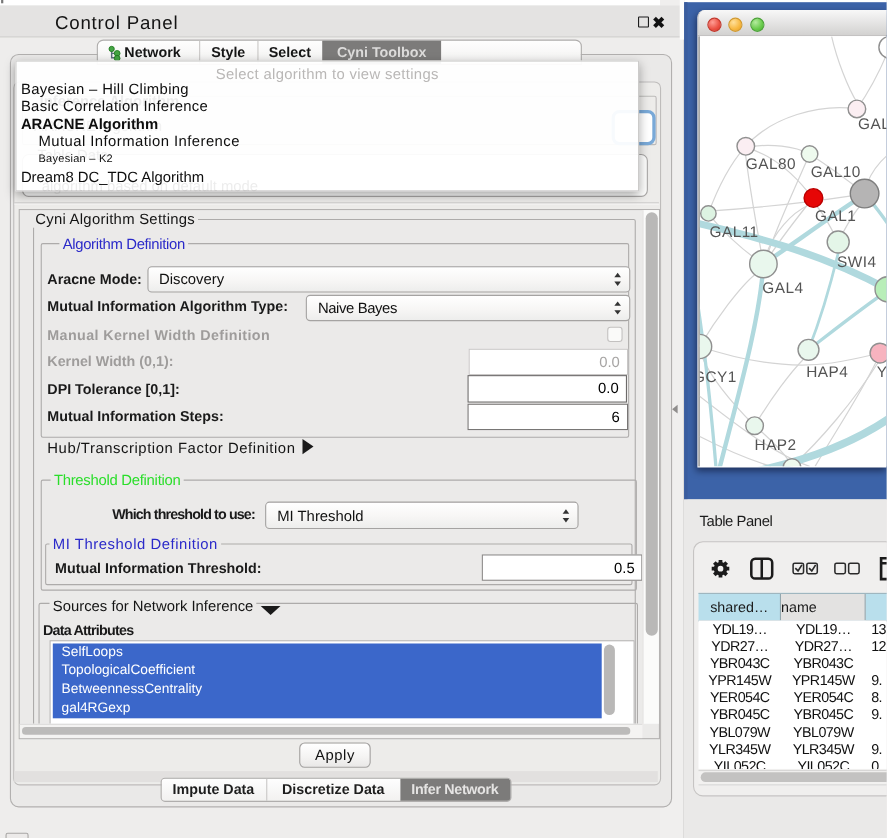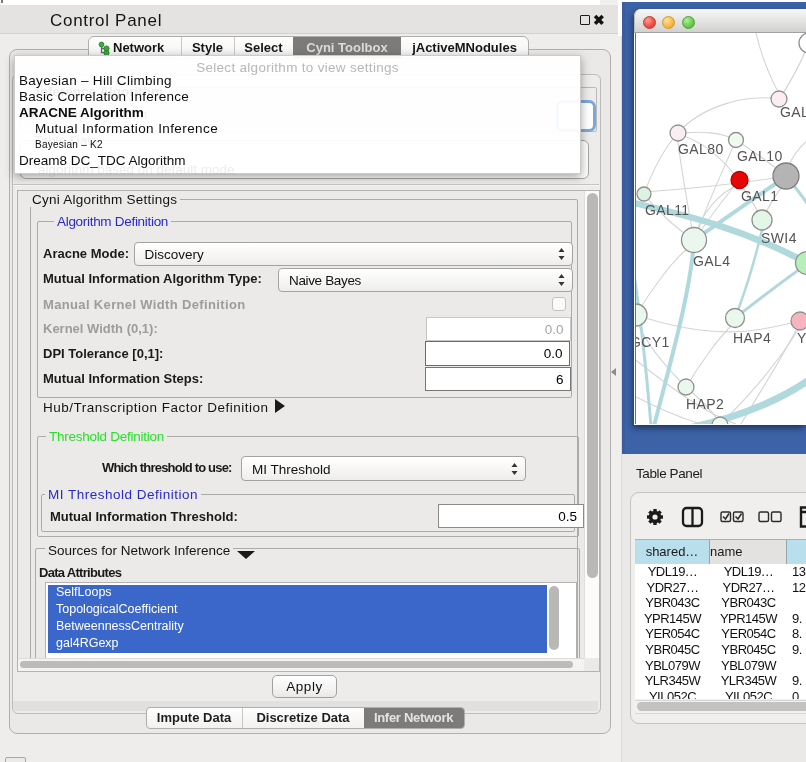--- a/index.html
+++ b/index.html
@@ -158,21 +158,20 @@
         <path d="M4.5 6 L4.5 12.5 L9 12.5 M4.5 8.5 L8 8.5" stroke="#5a6b7a" stroke-width="1.3" fill="none"></path>
         <circle cx="4.5" cy="4.5" r="2.4" fill="#44a544" stroke="#1f7a1f" stroke-width="0.8"></circle>
         <circle cx="9.5" cy="8.5" r="2.6" fill="#44a544" stroke="#1f7a1f" stroke-width="0.8"></circle>
         <circle cx="9.5" cy="13" r="2.6" fill="#44a544" stroke="#1f7a1f" stroke-width="0.8"></circle>
       </svg>
       <div class="abs" style="left:24px;top:0;height:21px;line-height:21px;font-size:13px;font-weight:bold;color:#161616;">Network</div>
     </div>
     <div class="abs" style="left:92px;top:0;width:53px;height:21px;line-height:21px;border-right:1px solid #c9c7c6;text-align:center;font-size:13px;font-weight:bold;color:#161616;">Style</div>
     <div class="abs" style="left:145px;top:0;width:59px;height:21px;line-height:21px;border-right:1px solid #c9c7c6;text-align:center;font-size:13px;font-weight:bold;color:#161616;">Select</div>
     <div class="abs" style="left:204px;top:0;width:108px;height:21px;line-height:21px;text-align:center;font-size:13px;font-weight:bold;color:#dddcdb;background:#7c7b7a;">Cyni Toolbox</div>
-    <div class="abs" style="left:312px;top:0;width:127px;height:21px;line-height:21px;text-align:center;font-size:13px;font-weight:bold;color:#161616;">jActiveMNodules</div>
   </div>
 
   <div id="dropdown" class="abs" style="left:14px;top:55px;width:565px;height:117px;background:rgba(255,255,255,0.94);border:1px solid #cccbca;box-shadow:0 3px 9px rgba(0,0,0,0.35);">
     <div class="abs" style="left:0;top:4px;width:565px;text-align:center;font-size:13.5px;color:#b9b7b6;letter-spacing:0.3px;">Select algorithm to view settings</div>
     <div class="abs" style="left:21px;top:28px;font-size:13.5px;color:rgba(70,70,70,0.09);font-weight:bold;">Inference Algorithm</div>
       <div class="abs" style="left:16px;top:51px;font-size:13.5px;color:rgba(70,70,70,0.07);">ARACNE Algorithm</div>
       <div class="abs" style="left:19px;top:77px;font-size:13.5px;color:rgba(70,70,70,0.08);">Table Data</div>
     <div class="abs" style="left:23px;top:106px;font-size:13.5px;color:rgba(70,70,70,0.10);">algorithm based on default mode</div>
     <div class="abs" style="left:0;top:17px;width:560px;">
       <div style="height:16px;line-height:16px;padding-left:4px;font-size:13.5px;color:#0d0d0d;letter-spacing:0.3px;">Bayesian – Hill Climbing</div>

